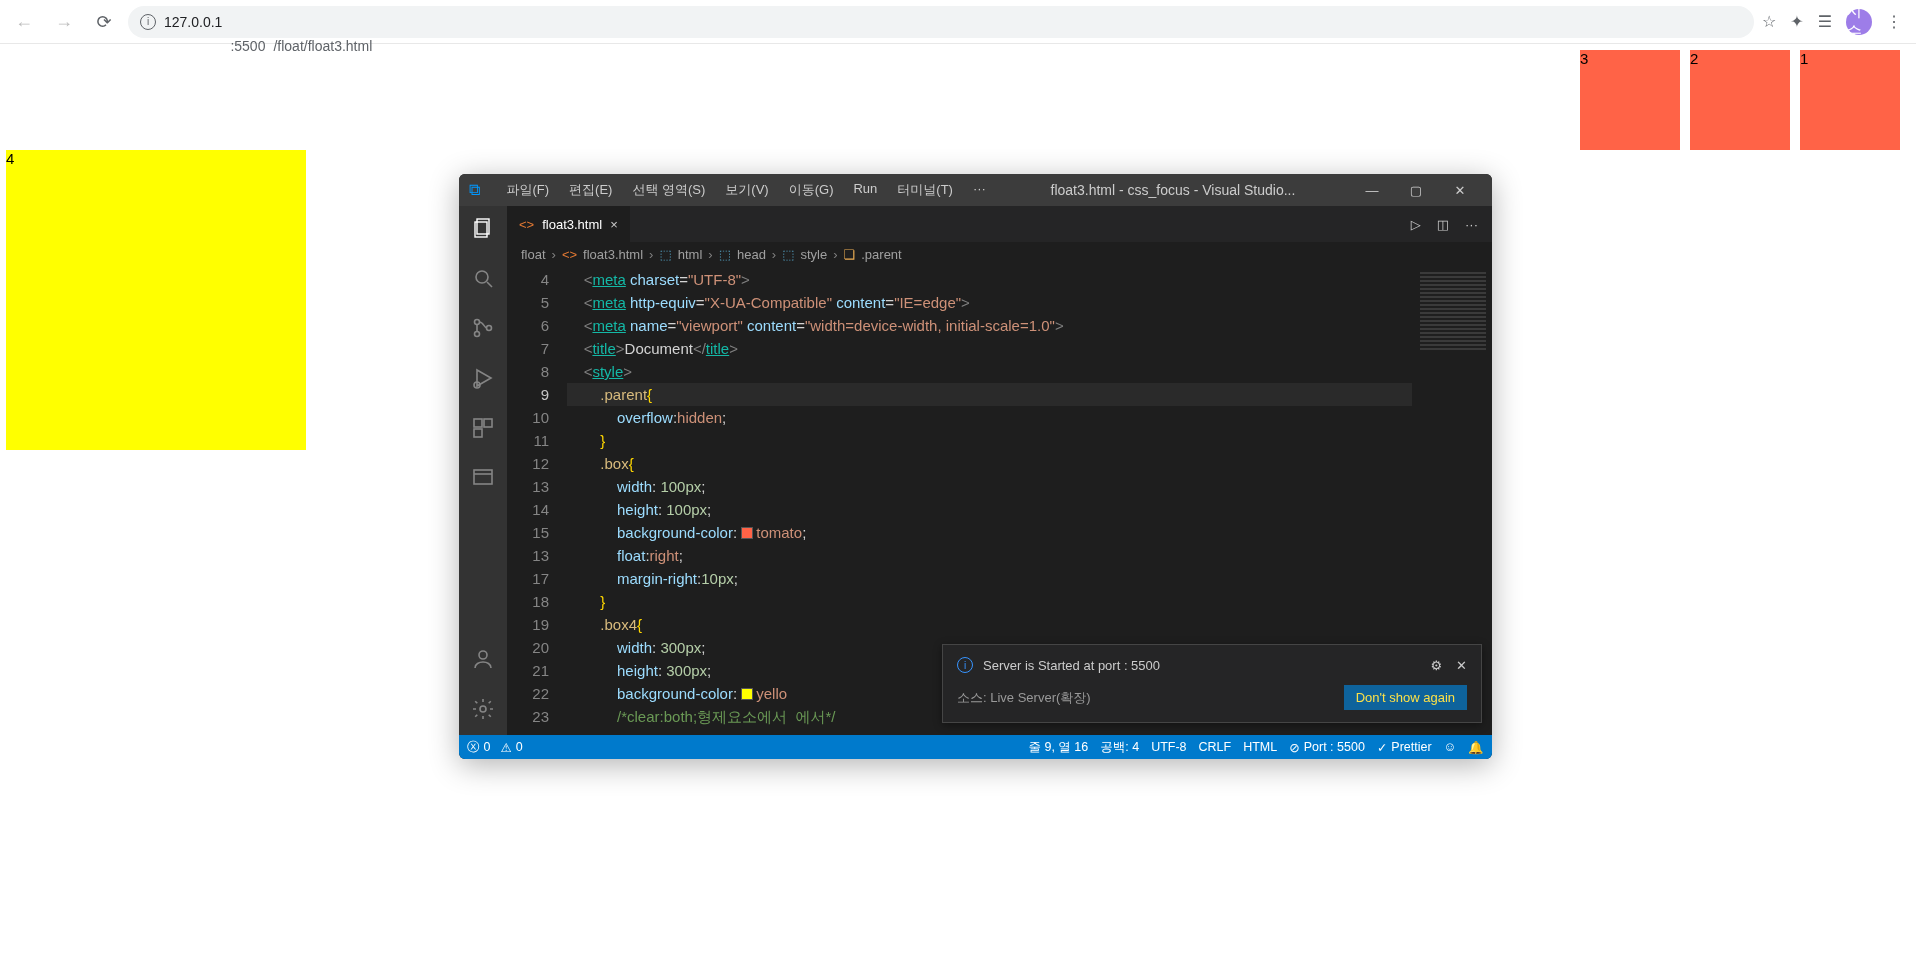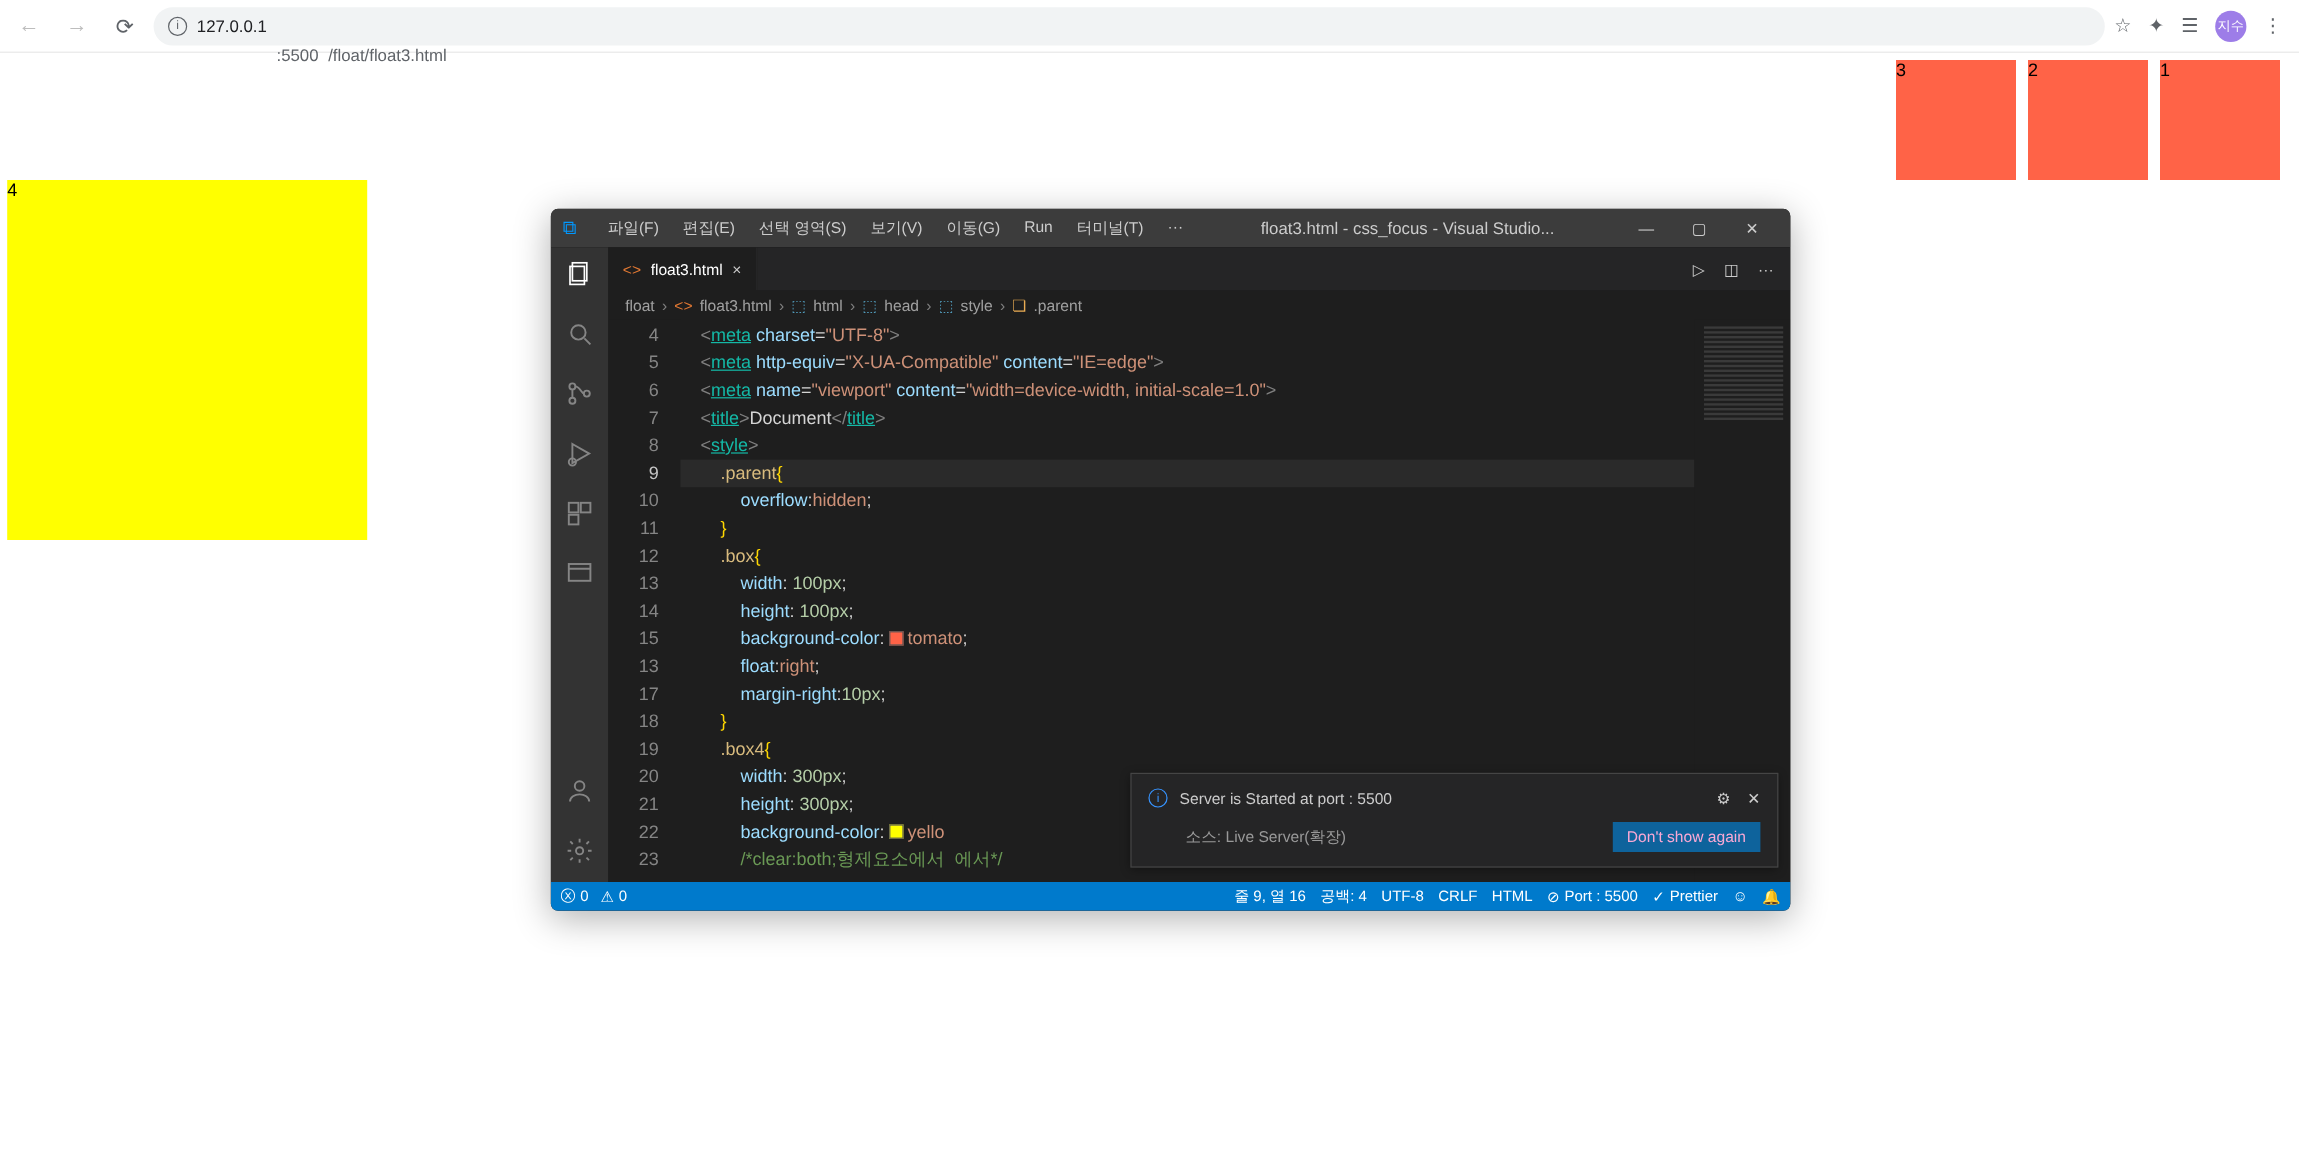--- a/index.html
+++ b/index.html
@@ -6,21 +6,21 @@
 body{width:1916px;height:973px;background:#fff;position:relative;overflow:hidden;}
 
 
 .browser-bar{height:44px;display:flex;align-items:center;padding:0 8px;gap:8px;border-bottom:1px solid #e8e8e8;}
 .nav-btn{width:32px;height:32px;display:flex;align-items:center;justify-content:center;color:#5f6368;border-radius:16px;font-size:18px;}
 .nav-btn.disabled{color:#bdbdbd;}
 .url-bar{flex:1;height:32px;background:#f1f3f4;border-radius:16px;display:flex;align-items:center;padding:0 12px;gap:8px;color:#202124;font-size:14px;}
 .url-bar .info{width:16px;height:16px;border:1.5px solid #5f6368;border-radius:50%;display:flex;align-items:center;justify-content:center;font-size:10px;color:#5f6368;}
 .url-path{color:#5f6368;margin-top:48px;}
 .right-icons{display:flex;align-items:center;gap:14px;padding-right:6px;color:#5f6368;}
-.avatar{width:26px;height:26px;border-radius:50%;background:#9d7de8;color:#fff;display:flex;align-items:center;justify-content:center;font-size:11px;}
+.avatar{width:26px;height:26px;border-radius:50%;background:#9d7de8;color:#fff;display:flex;align-items:center;justify-content:center;font-size:16px;}
 
 
 .page{position:relative;padding:6px;}
 .parent{overflow:hidden;}
 .box{width:100px;height:100px;background:tomato;float:right;margin-right:10px;font-size:15px;color:#000;}
 .box4{width:300px;height:300px;background:yellow;font-size:15px;color:#000;}
 
 
 .vscode{position:absolute;left:459px;top:174px;width:1033px;height:585px;background:#1e1e1e;border-radius:6px;box-shadow:0 6px 30px rgba(0,0,0,0.3);display:flex;flex-direction:column;overflow:hidden;color:#ccc;font-size:13px;}
 .vs-title{height:32px;background:#3c3c3c;display:flex;align-items:center;padding:0 10px;gap:6px;}
@@ -72,22 +72,22 @@
 .minimap{width:80px;background:#1e1e1e;position:relative;}
 .mm-lines{position:absolute;top:6px;right:6px;width:66px;}
 .mm-lines div{height:2px;margin-bottom:2px;background:#3a3a3a;}
 
 
 .notif{position:absolute;right:10px;bottom:36px;width:540px;background:#252526;border:1px solid #454545;box-shadow:0 2px 8px rgba(0,0,0,0.4);padding:12px 14px;color:#ccc;font-size:13px;}
 .notif-head{display:flex;align-items:center;gap:10px;}
 .notif-info{width:16px;height:16px;border:1.3px solid #3794ff;border-radius:50%;display:flex;align-items:center;justify-content:center;color:#3794ff;font-size:10px;}
 .notif-right{margin-left:auto;display:flex;gap:14px;color:#ccc;}
 .notif-sub{margin-top:12px;display:flex;align-items:center;justify-content:space-between;}
-.notif-sub-text{color:#999;margin-left:31px;}
-.notif-btn{background:#0e639c;color:#f9a8d4;padding:5px 12px;font-size:13px;}
+.notif-sub-text{color:#999;}
+.notif-btn{background:#0e639c;color:#fde047;padding:5px 12px;font-size:13px;}
 
 
 .statusbar{height:24px;background:#007acc;color:#fff;display:flex;align-items:center;font-size:12.5px;padding:0 8px;gap:14px;}
 .sb-left{display:flex;align-items:center;gap:10px;}
 .sb-right{margin-left:auto;display:flex;align-items:center;gap:12px;}
 .sb-item{display:flex;align-items:center;gap:4px;}
 </style>
 </head>
 <body>
 

